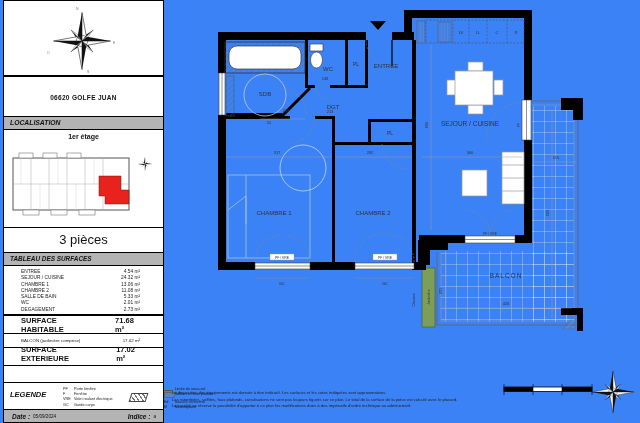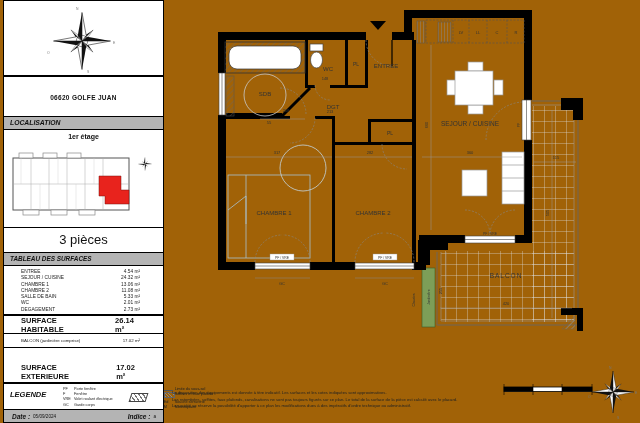--- a/index.html
+++ b/index.html
@@ -1,16 +1,16 @@
 <!DOCTYPE html>
 <html><head>
 <meta charset="utf-8">
 <style>
   html,body{margin:0;padding:0;background:#fff;}
-  .page{position:relative;width:640px;height:423px;background:#a16207;overflow:hidden;
+  .page{position:relative;width:640px;height:423px;background:#3b82f6;overflow:hidden;
         font-family:"Liberation Sans", sans-serif;color:#111;}
   
   .sidebar{position:absolute;left:3px;top:0;width:161px;height:423px;border:1px solid #000;
            box-sizing:border-box;background:#fff;}
   .sec{position:absolute;left:0;width:159px;box-sizing:border-box;}
   .compass-box{top:0;height:76px;border-bottom:2px solid #000;}
   .address{top:78px;height:37px;display:flex;align-items:center;justify-content:center;
            font-size:6.5px;font-weight:bold;letter-spacing:.3px;}
   .graybar{background:#b4b4b4;border-top:1px solid #000;border-bottom:1px solid #000;
            font-style:italic;font-weight:bold;font-size:6.8px;line-height:12px;padding-left:6px;}
@@ -22,21 +22,21 @@
   .pieces{top:226px;height:25px;border-top:1px solid #000;text-align:center;
           font-size:13px;line-height:24px;}
   .tab-bar{top:251px;height:14px;font-size:6.4px;}
   .surfaces{top:265px;height:48px;padding:3px 23px 0 17px;}
   .srow{display:flex;justify-content:space-between;font-size:4.8px;line-height:6.3px;color:#222;}
   .hab-row,.ext-row{display:flex;justify-content:space-between;align-items:center;
           padding:0 23px 0 17px;font-weight:bold;font-size:7.5px;gap:27px;}
   .hab-row{top:313px;height:20px;border-top:2px solid #000;border-bottom:1px solid #000;}
   .balc-row{top:333px;height:14px;border-bottom:1px solid #000;display:flex;
             justify-content:space-between;align-items:center;padding:0 23px 0 17px;font-size:4.4px;color:#222;}
-  .ext-row{top:359px;height:24px;border-bottom:1px solid #000;}
+  .ext-row{top:341px;height:24px;border-bottom:1px solid #000;}
   .legend{top:381px;height:35px;border-top:1px solid #000;display:flex;align-items:flex-start;
           padding:4px 2px 0 6px;gap:17px;}
   .leg-title{font-style:italic;font-weight:bold;font-size:7.5px;width:36px;margin-top:3px;}
   .leg-col{display:flex;flex-direction:column;}
   .lr{display:flex;font-size:3.8px;line-height:5.2px;color:#222;white-space:nowrap;}
   .lk{width:11px;flex:none;}
   .sym-line{display:inline-block;width:9px;border-top:1px solid #555;vertical-align:middle;margin-top:2px;}
   .sym-hatch{display:inline-block;width:9px;height:3.5px;border:0.5px solid #666;
      background:repeating-linear-gradient(45deg,#888 0 0.8px,transparent 0.8px 2.4px);}
   .leg-sym-box{width:15px;height:7px;margin-top:6px;border:0.6px solid #444;transform:skewX(-18deg);
@@ -145,21 +145,21 @@
           <span>2.01 m²</span>
         </div>
       <div class="srow">
           <span>DEGAGEMENT</span>
           <span>2.73 m²</span>
         </div>
     </div>
 
     <div class="sec hab-row">
       <span>SURFACE HABITABLE</span>
-      <span>26.14 m²</span>
+      <span>71.68 m²</span>
     </div>
 
     <div class="sec balc-row">
       <span>BALCON (jardinière comprise)</span>
       <span>17.02 m²</span>
     </div>
 
     <div class="sec ext-row">
       <span>SURFACE EXTERIEURE</span>
       <span>17.02 m²</span>

